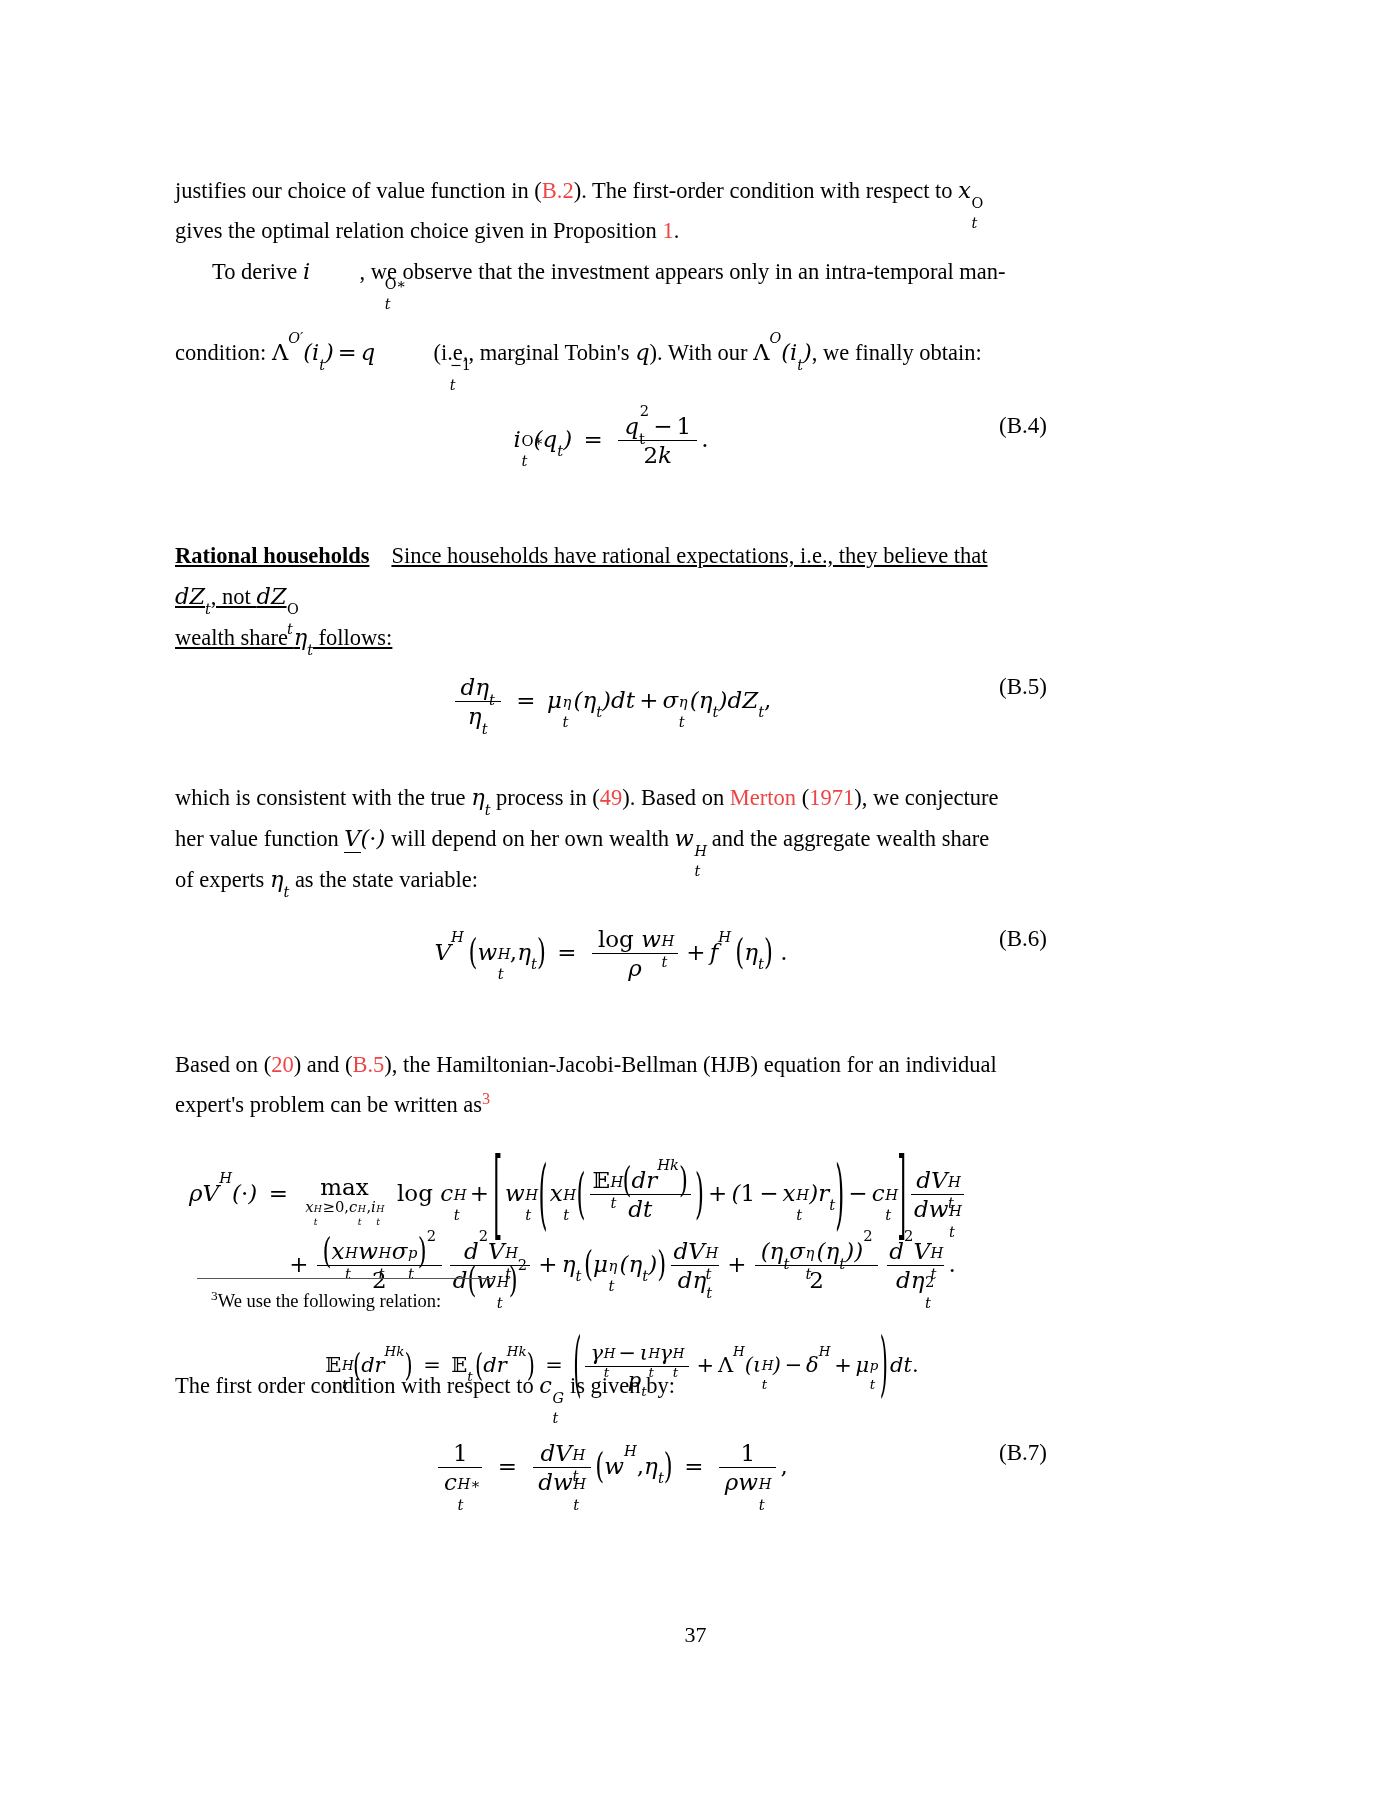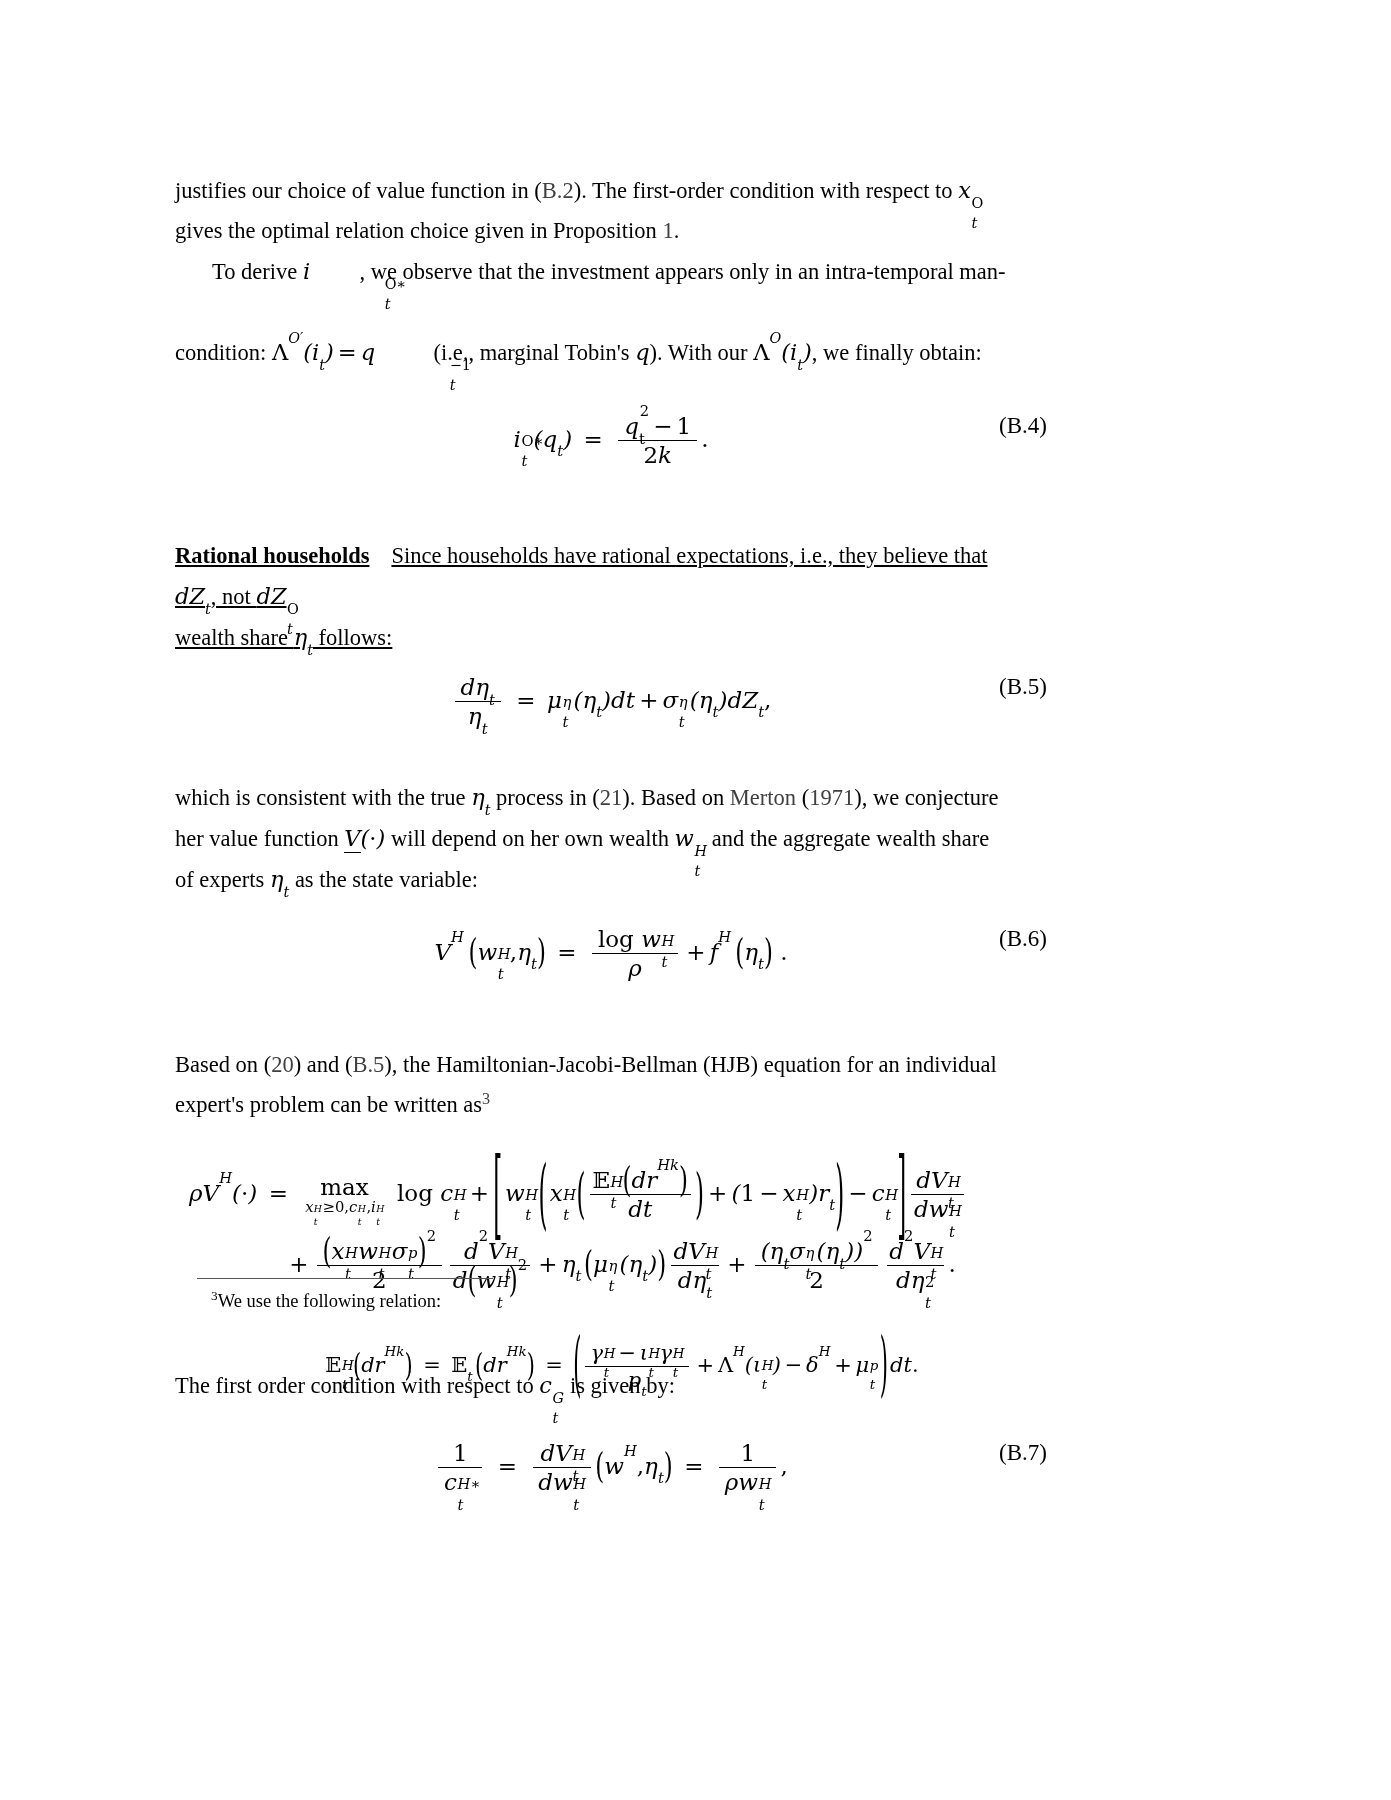--- a/index.html
+++ b/index.html
@@ -35,21 +35,21 @@
     line-height: 40px;
     text-align: justify;
     text-justify: inter-word;
     margin: 0;
     hyphens: manual;
   }
   .para.indent { text-indent: 37px; }
   .gap-md { height: 26px; }
   .gap-lg { height: 34px; }
 
-  .ref { color: #404040; }
+  .ref { color: #ef4444; }
   .bf { font-weight: bold; }
   .runin-gap { display: inline-block; width: 22px; }
 
   
   .math { font-family: "DejaVu Serif", "Liberation Serif", serif; font-style: italic; }
   .mr  { font-style: normal; }
   .mo  { font-style: normal; padding: 0 0.18em; }
   .mbb { font-style: normal; font-family: "DejaVu Serif", serif; }
 
   sup.sp, sub.sb {
@@ -183,21 +183,21 @@
 
   <div class="eqline eqcenter" style="margin-top:16px;margin-bottom:10px;">
     <span class="math">
       <span class="frac"><span class="num">dη<sub class="sb">t</sub></span><span class="den">η<sub class="sb">t</sub></span></span><span class="mo">&nbsp;=&nbsp;</span>μ<span class="ssw"><span class="ss"><span class="s-up">η</span><span class="s-dn">t</span></span></span><span style="display:inline-block;width:0.5em"></span>(η<sub class="sb">t</sub>)dt<span class="mo">+</span>σ<span class="ssw"><span class="ss"><span class="s-up">η</span><span class="s-dn">t</span></span></span><span style="display:inline-block;width:0.5em"></span>(η<sub class="sb">t</sub>)dZ<sub class="sb">t</sub><span class="mr">,</span>
     </span>
     <span class="eqtag">(B.5)</span>
   </div>
 
   <div class="gap-md"></div>
 
-  <p class="para" style="margin-top:12px;"><span>which is consistent with the true </span><span class="math">η<sub class="sb">t</sub></span><span> process in (</span><span class="ref">21</span><span>). Based on </span><span class="ref">Merton</span><span> (</span><span class="ref">1971</span><span>), we conjecture</span><br>
+  <p class="para" style="margin-top:12px;"><span>which is consistent with the true </span><span class="math">η<sub class="sb">t</sub></span><span> process in (</span><span class="ref">49</span><span>). Based on </span><span class="ref">Merton</span><span> (</span><span class="ref">1971</span><span>), we conjecture</span><br>
   <span>her value function </span><span class="math"><span style="border-bottom:1.4px solid #000;padding-bottom:1px;">V</span>(<span class="mr">·</span>)</span><span> will depend on her own wealth </span><span class="math">w<span class="ssw"><span class="ss"><span class="s-up">H</span><span class="s-dn">t</span></span></span><span style="display:inline-block;width:0.55em"></span></span><span> and the aggregate wealth share</span><br>
   <span>of experts </span><span class="math">η<sub class="sb">t</sub></span><span> as the state variable:</span></p>
 
   <div class="eqline eqcenter" style="margin-top:26px;margin-bottom:12px;">
     <span class="math">
       V<sup class="sp">H</sup><span style="display:inline-block;width:0.2em"></span><span class="delim d1">(</span>w<span class="ssw"><span class="ss"><span class="s-up">H</span><span class="s-dn">t</span></span></span><span style="display:inline-block;width:0.55em"></span><span class="mr">,</span>η<sub class="sb">t</sub><span class="delim d1">)</span><span class="mo">&nbsp;=&nbsp;</span><span class="frac"><span class="num"><span class="mr">log</span>&nbsp;w<span class="ssw"><span class="ss"><span class="s-up">H</span><span class="s-dn">t</span></span></span><span style="display:inline-block;width:0.5em"></span></span><span class="den">ρ</span></span><span class="mo">+</span>f<sup class="sp">H</sup><span style="display:inline-block;width:0.18em"></span><span class="delim d1">(</span>η<sub class="sb">t</sub><span class="delim d1">)</span><span class="mr">&nbsp;.</span>
     </span>
     <span class="eqtag">(B.6)</span>
   </div>
 
@@ -236,14 +236,15 @@
   <div class="footnote" style="margin-top:8px;padding-left:14px;">
     <span class="fnmark">3</span><span>We use the following relation:</span>
   </div>
   <div class="eqline" style="font-size:21px;text-align:center;margin-top:26px;">
     <span class="math">
       <span class="mbb">𝔼</span><span class="ssw"><span class="ss"><span class="s-up">H</span><span class="s-dn">t</span></span></span><span style="display:inline-block;width:0.55em"></span><span class="delim d1">(</span>dr<sup class="sp">Hk</sup><span class="delim d1">)</span><span class="mo">&nbsp;=&nbsp;</span><span class="mbb">𝔼</span><sub class="sb">t</sub><span style="display:inline-block;width:0.12em"></span><span class="delim d1">(</span>dr<sup class="sp">Hk</sup><span class="delim d1">)</span><span class="mo">&nbsp;=&nbsp;</span><span class="delim d3">(</span><span class="frac"><span class="num">γ<span class="ssw"><span class="ss"><span class="s-up">H</span><span class="s-dn">t</span></span></span><span style="display:inline-block;width:0.55em"></span><span class="mo">−</span>ι<span class="ssw"><span class="ss"><span class="s-up">H</span><span class="s-dn">t</span></span></span><span style="display:inline-block;width:0.55em"></span>γ<span class="ssw"><span class="ss"><span class="s-up">H</span><span class="s-dn">t</span></span></span><span style="display:inline-block;width:0.55em"></span></span><span class="den">p<sub class="sb">t</sub></span></span><span class="mo">+</span><span class="mr">Λ</span><sup class="sp">H</sup>(ι<span class="ssw"><span class="ss"><span class="s-up">H</span><span class="s-dn">t</span></span></span><span style="display:inline-block;width:0.55em"></span>)<span class="mo">−</span>δ<sup class="sp">H</sup><span class="mo">+</span>μ<span class="ssw"><span class="ss"><span class="s-up">p</span><span class="s-dn">t</span></span></span><span style="display:inline-block;width:0.5em"></span><span class="delim d3">)</span><span style="display:inline-block;width:0.1em"></span>dt<span class="mr">.</span>
     </span>
   </div>
 </div>
 
+<div class="pagenum">37</div>
 
 </div>
 
 </body></html>

